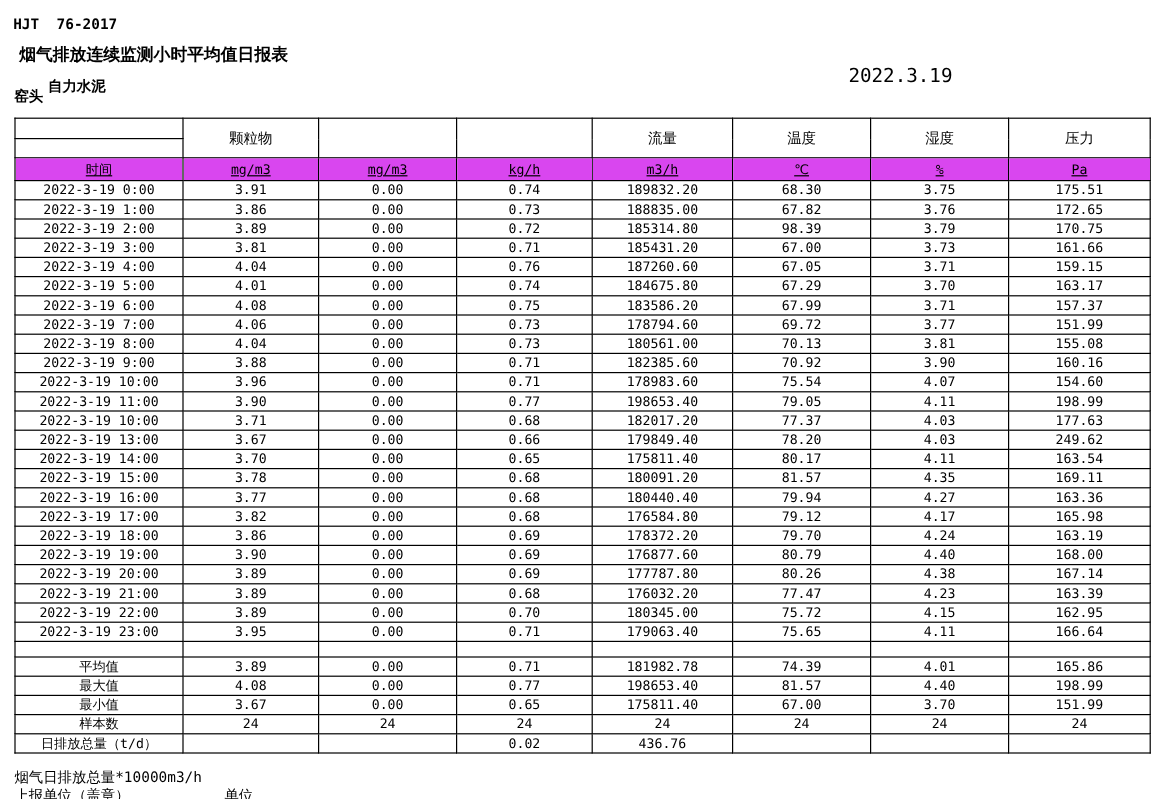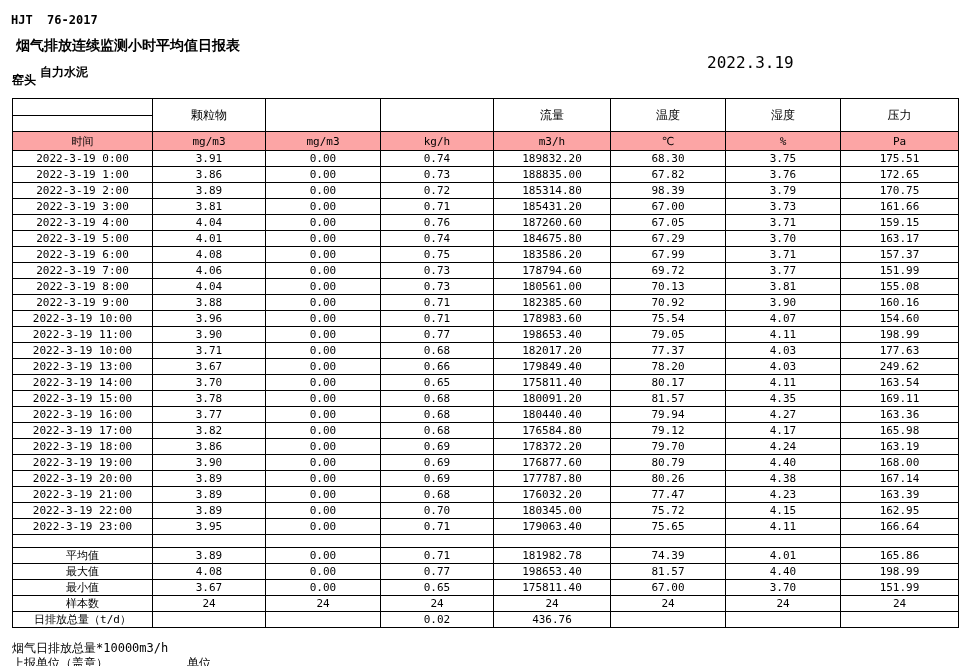--- a/index.html
+++ b/index.html
@@ -23,21 +23,21 @@
   table.report{
     position:absolute;top:98px;left:12px;width:946px;
     border-collapse:collapse;table-layout:fixed;
   }
   table.report td{
     border:1px solid #000;text-align:center;vertical-align:middle;
     font-size:11px;padding:0;overflow:hidden;white-space:nowrap;
   }
   tr.group-a td{height:16px;font-size:12px;font-family:Liberation Mono, monospace;}
   tr.group-b td{height:15px;}
-  tr.units td{height:18px;background:#fca5a5;position:relative;}
+  tr.units td{height:18px;background:#d946ef;position:relative;text-decoration:underline;}
   tr.datarow td{height:15px;}
   tr.gaprow td{height:12px;}
   tr.sumrow td{height:13px;font-size:11px;margin-top:43px;}
   .green-strip{
     position:absolute;left:-10px;top:-1px;bottom:-1px;width:10px;
     background:#ccffcc;
   }
   .footer-note{position:absolute;top:640px;left:12px;font-size:12px;}
   .footer-report-unit{position:absolute;top:655px;left:12px;font-size:12px;}
   .footer-unit{position:absolute;top:655px;left:187px;font-size:12px;}

